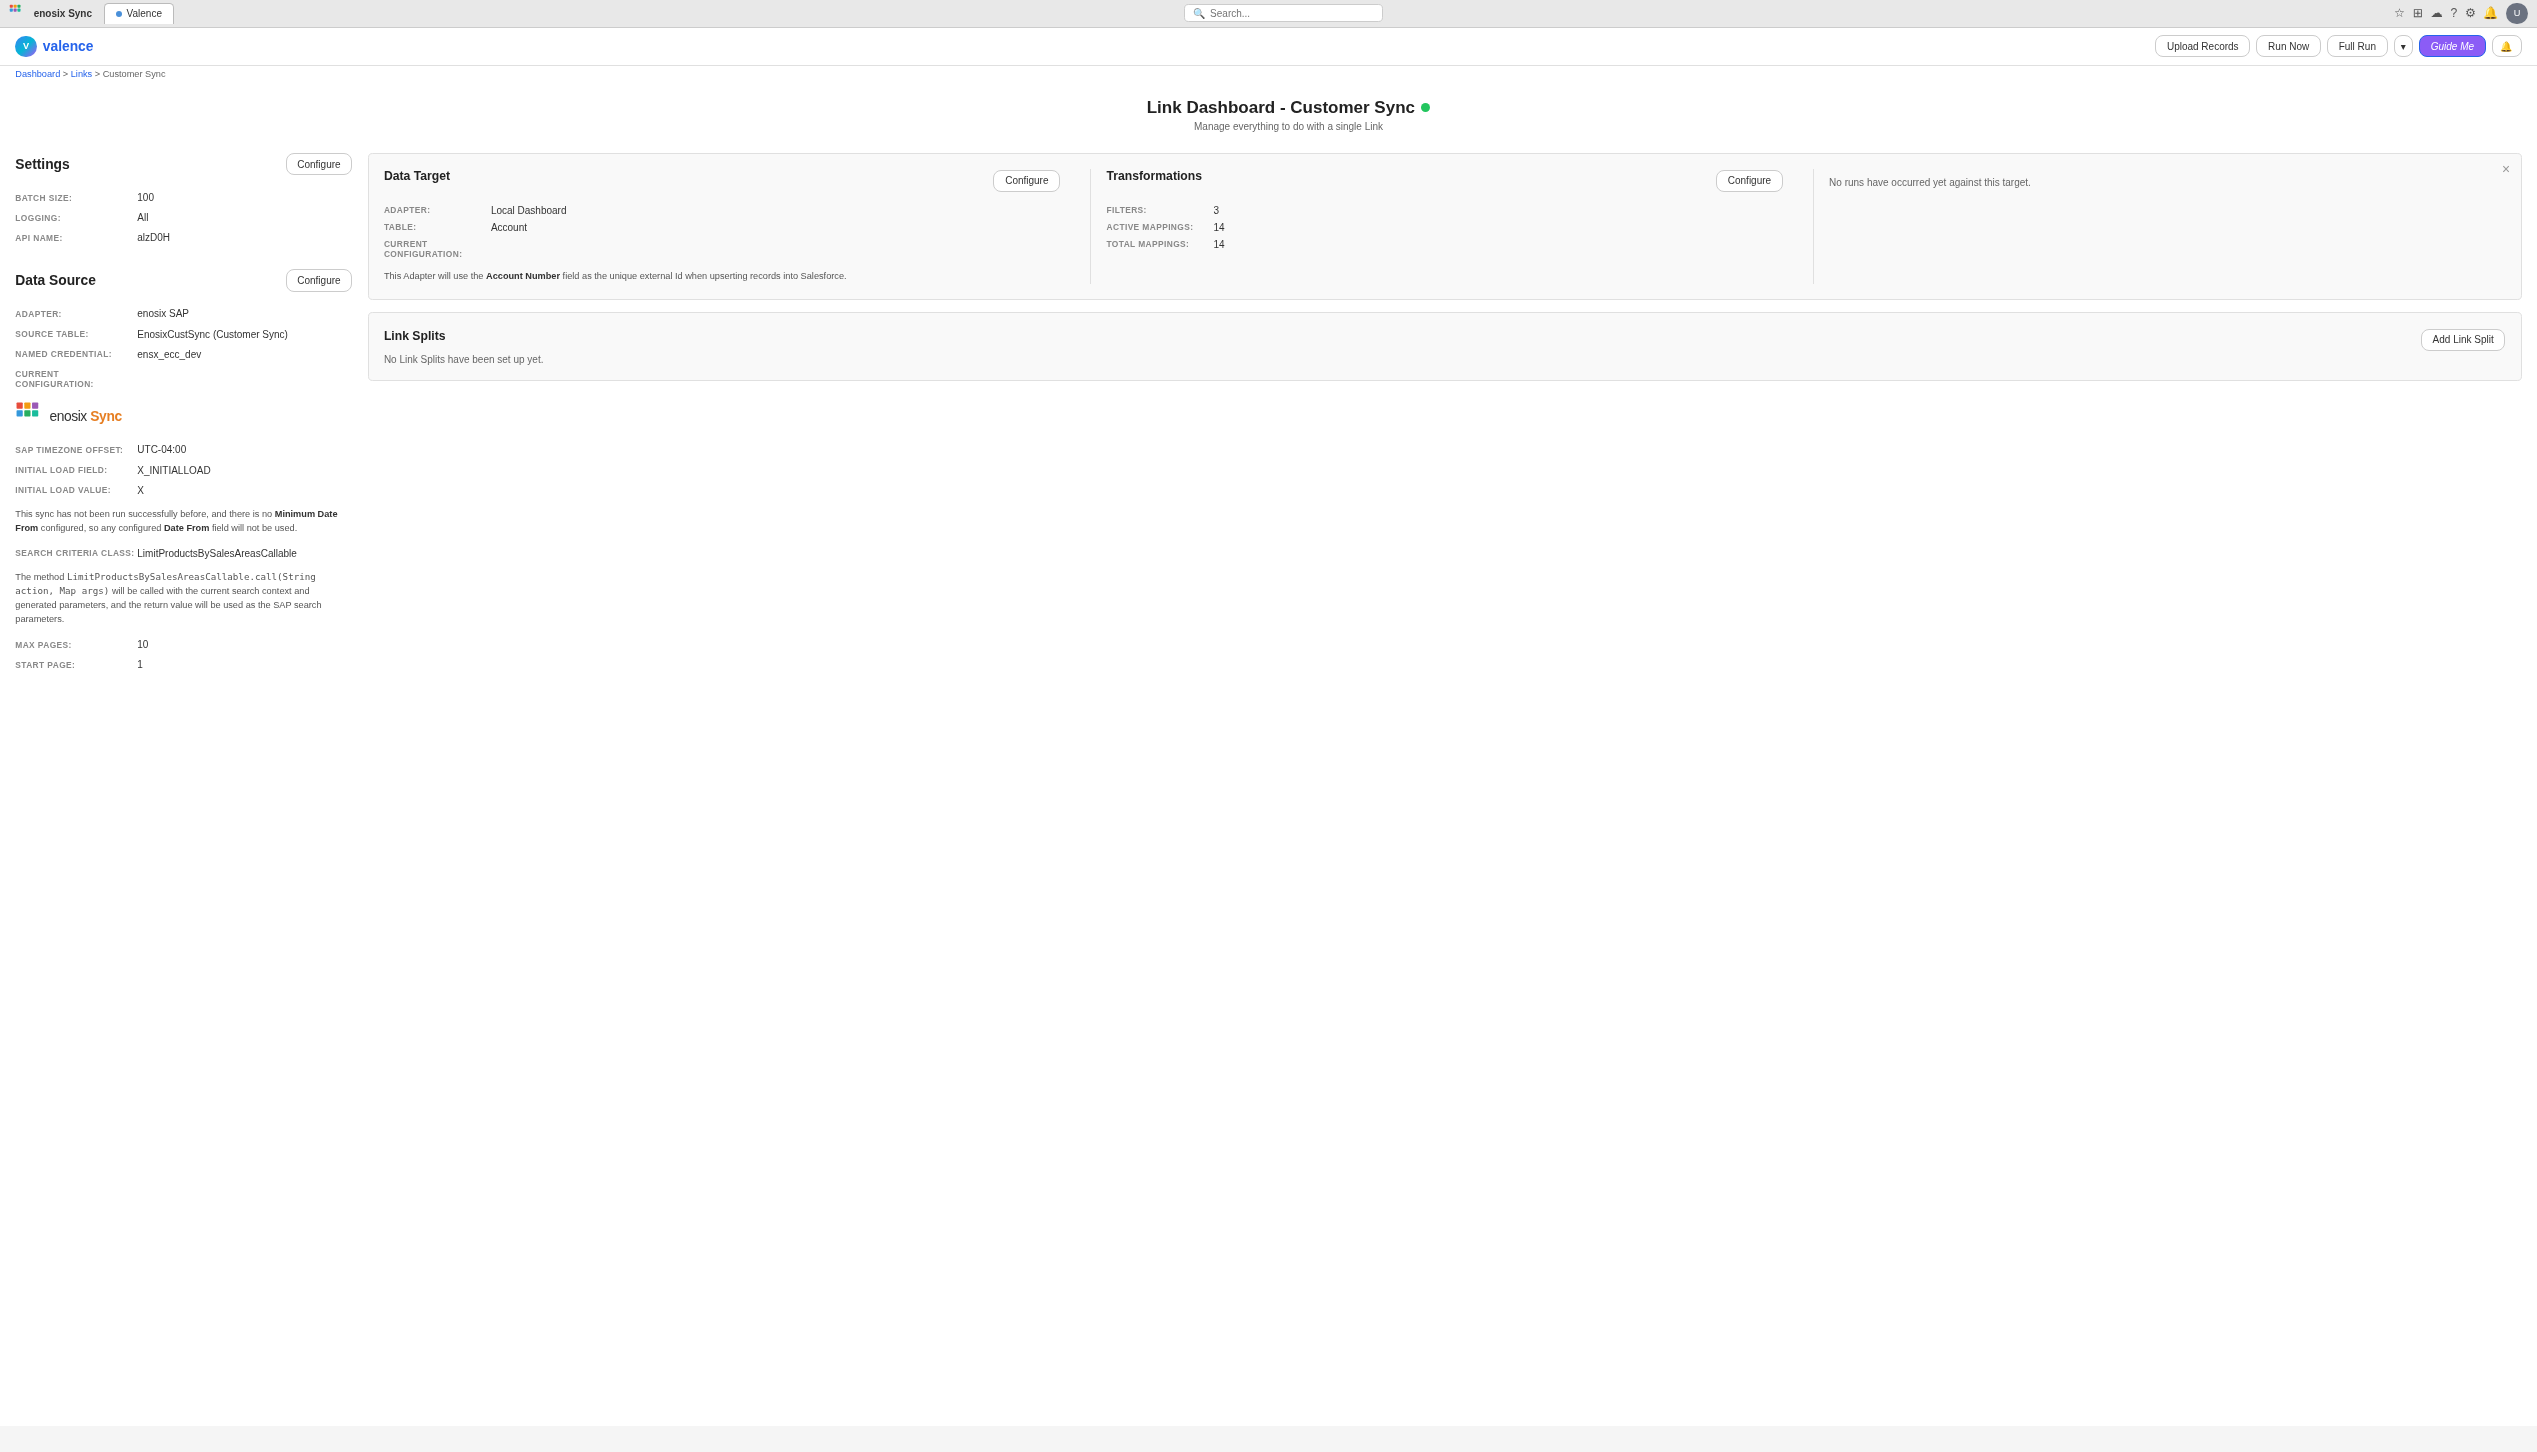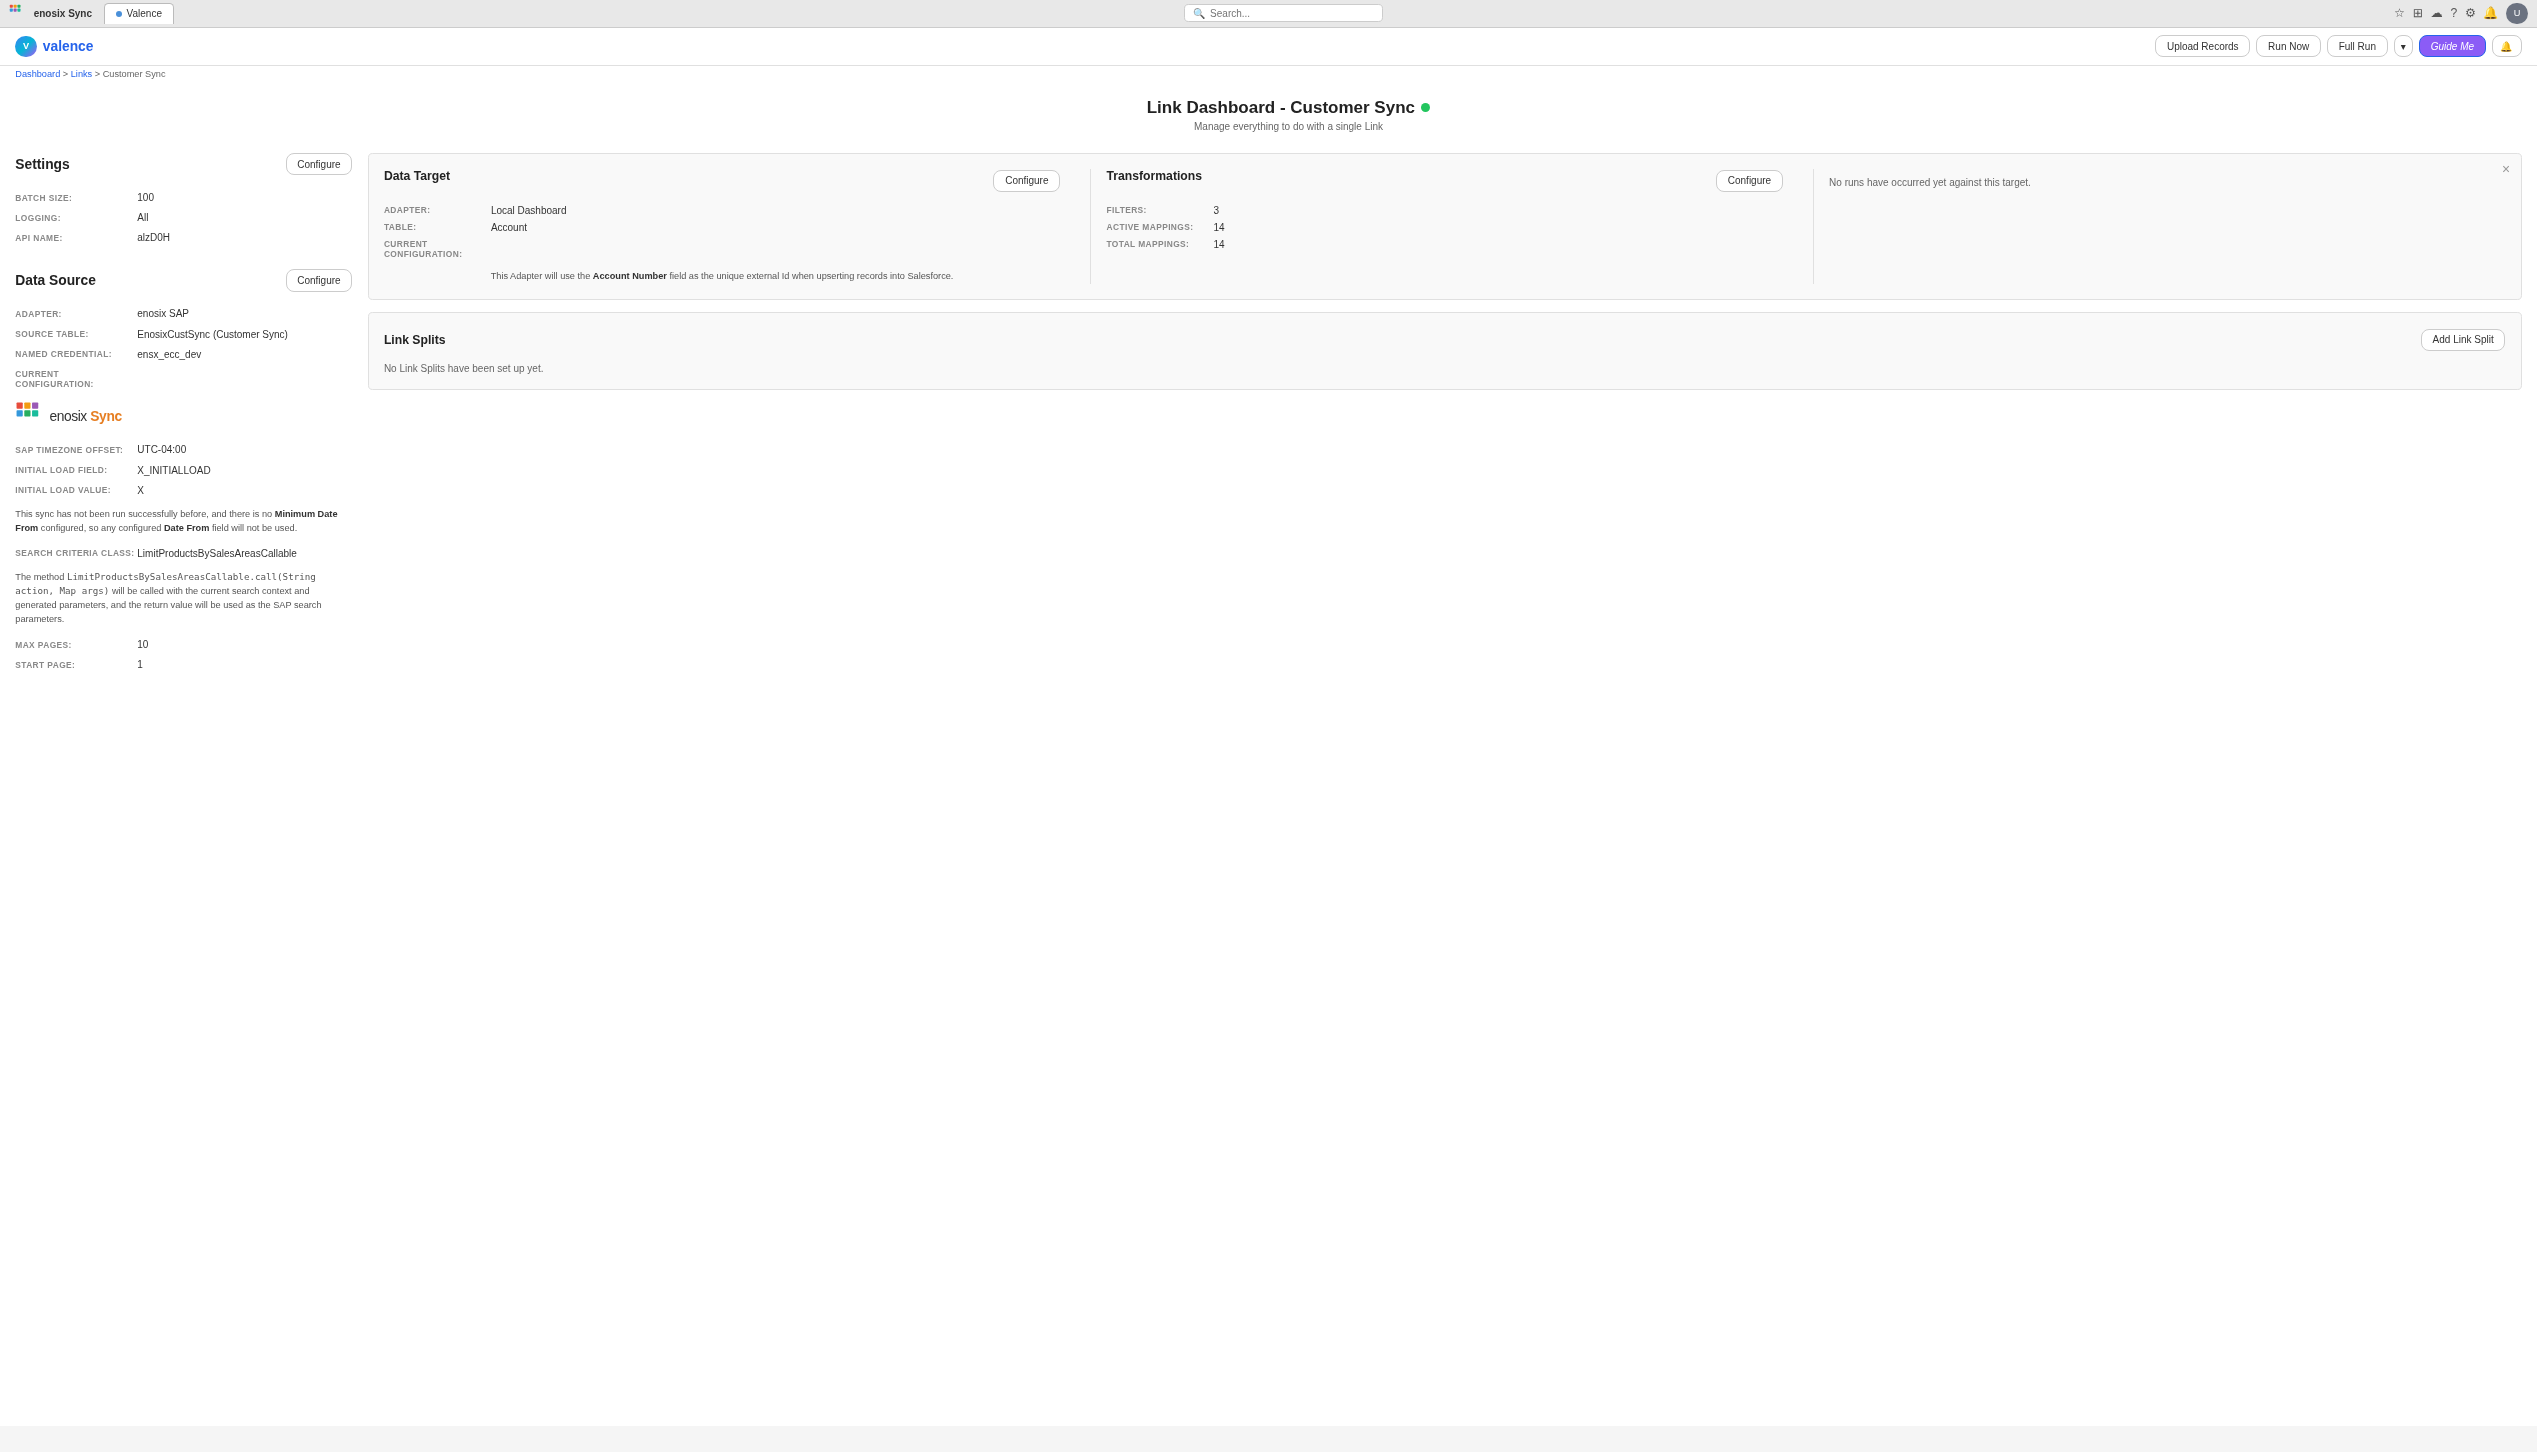--- a/index.html
+++ b/index.html
@@ -99,28 +99,28 @@
     .card-columns { display: flex; gap: 0; }
     .card-col { flex: 1; padding-right: 30px; }
     .card-col:not(:last-child) { border-right: 0.8px solid #e0e0e0; margin-right: 15.3px; }
 
     .card-col-title { font-size: 12.2px; font-weight: 600; color: #222; margin-bottom: 9.2px; }
 
     .data-row { display: flex; align-items: flex-start; padding: 3.1px 0; }
     .data-label { font-size: 8.4px; font-weight: 600; color: #888; text-transform: uppercase; letter-spacing: 0.4px; width: 107px; flex-shrink: 0; }
     .data-value { font-size: 10px; color: #333; }
 
-    .card-config-text { font-size: 9.2px; color: #555; margin-top: 7.7px; line-height: 1.5; text-align: center; }
+    .card-config-text { font-size: 9.2px; color: #555; margin-top: 7.7px; line-height: 1.5; }
     .card-config-text strong { font-weight: 700; color: #333; }
 
     
     .results-empty { font-size: 10px; color: #666; margin-top: 7.7px; }
 
     
-    .link-splits-header { display: flex; align-items: center; justify-content: space-between; margin-bottom: 12px; }
+    .link-splits-header { display: flex; justify-content: space-between; margin-bottom: 3px; }
     .link-splits-title { font-size: 12.2px; font-weight: 600; color: #222; }
     .no-splits-text { font-size: 10px; color: #666; }
 
     
     .enosix-logo { display: flex; align-items: center; gap: 3.1px; }
 
     .valence-circle {
       width: 21.4px; height: 21.4px; border-radius: 50%;
       background: linear-gradient(135deg, #3b82f6, #06b6d4, #a855f7);
       display: flex; align-items: center; justify-content: center;

